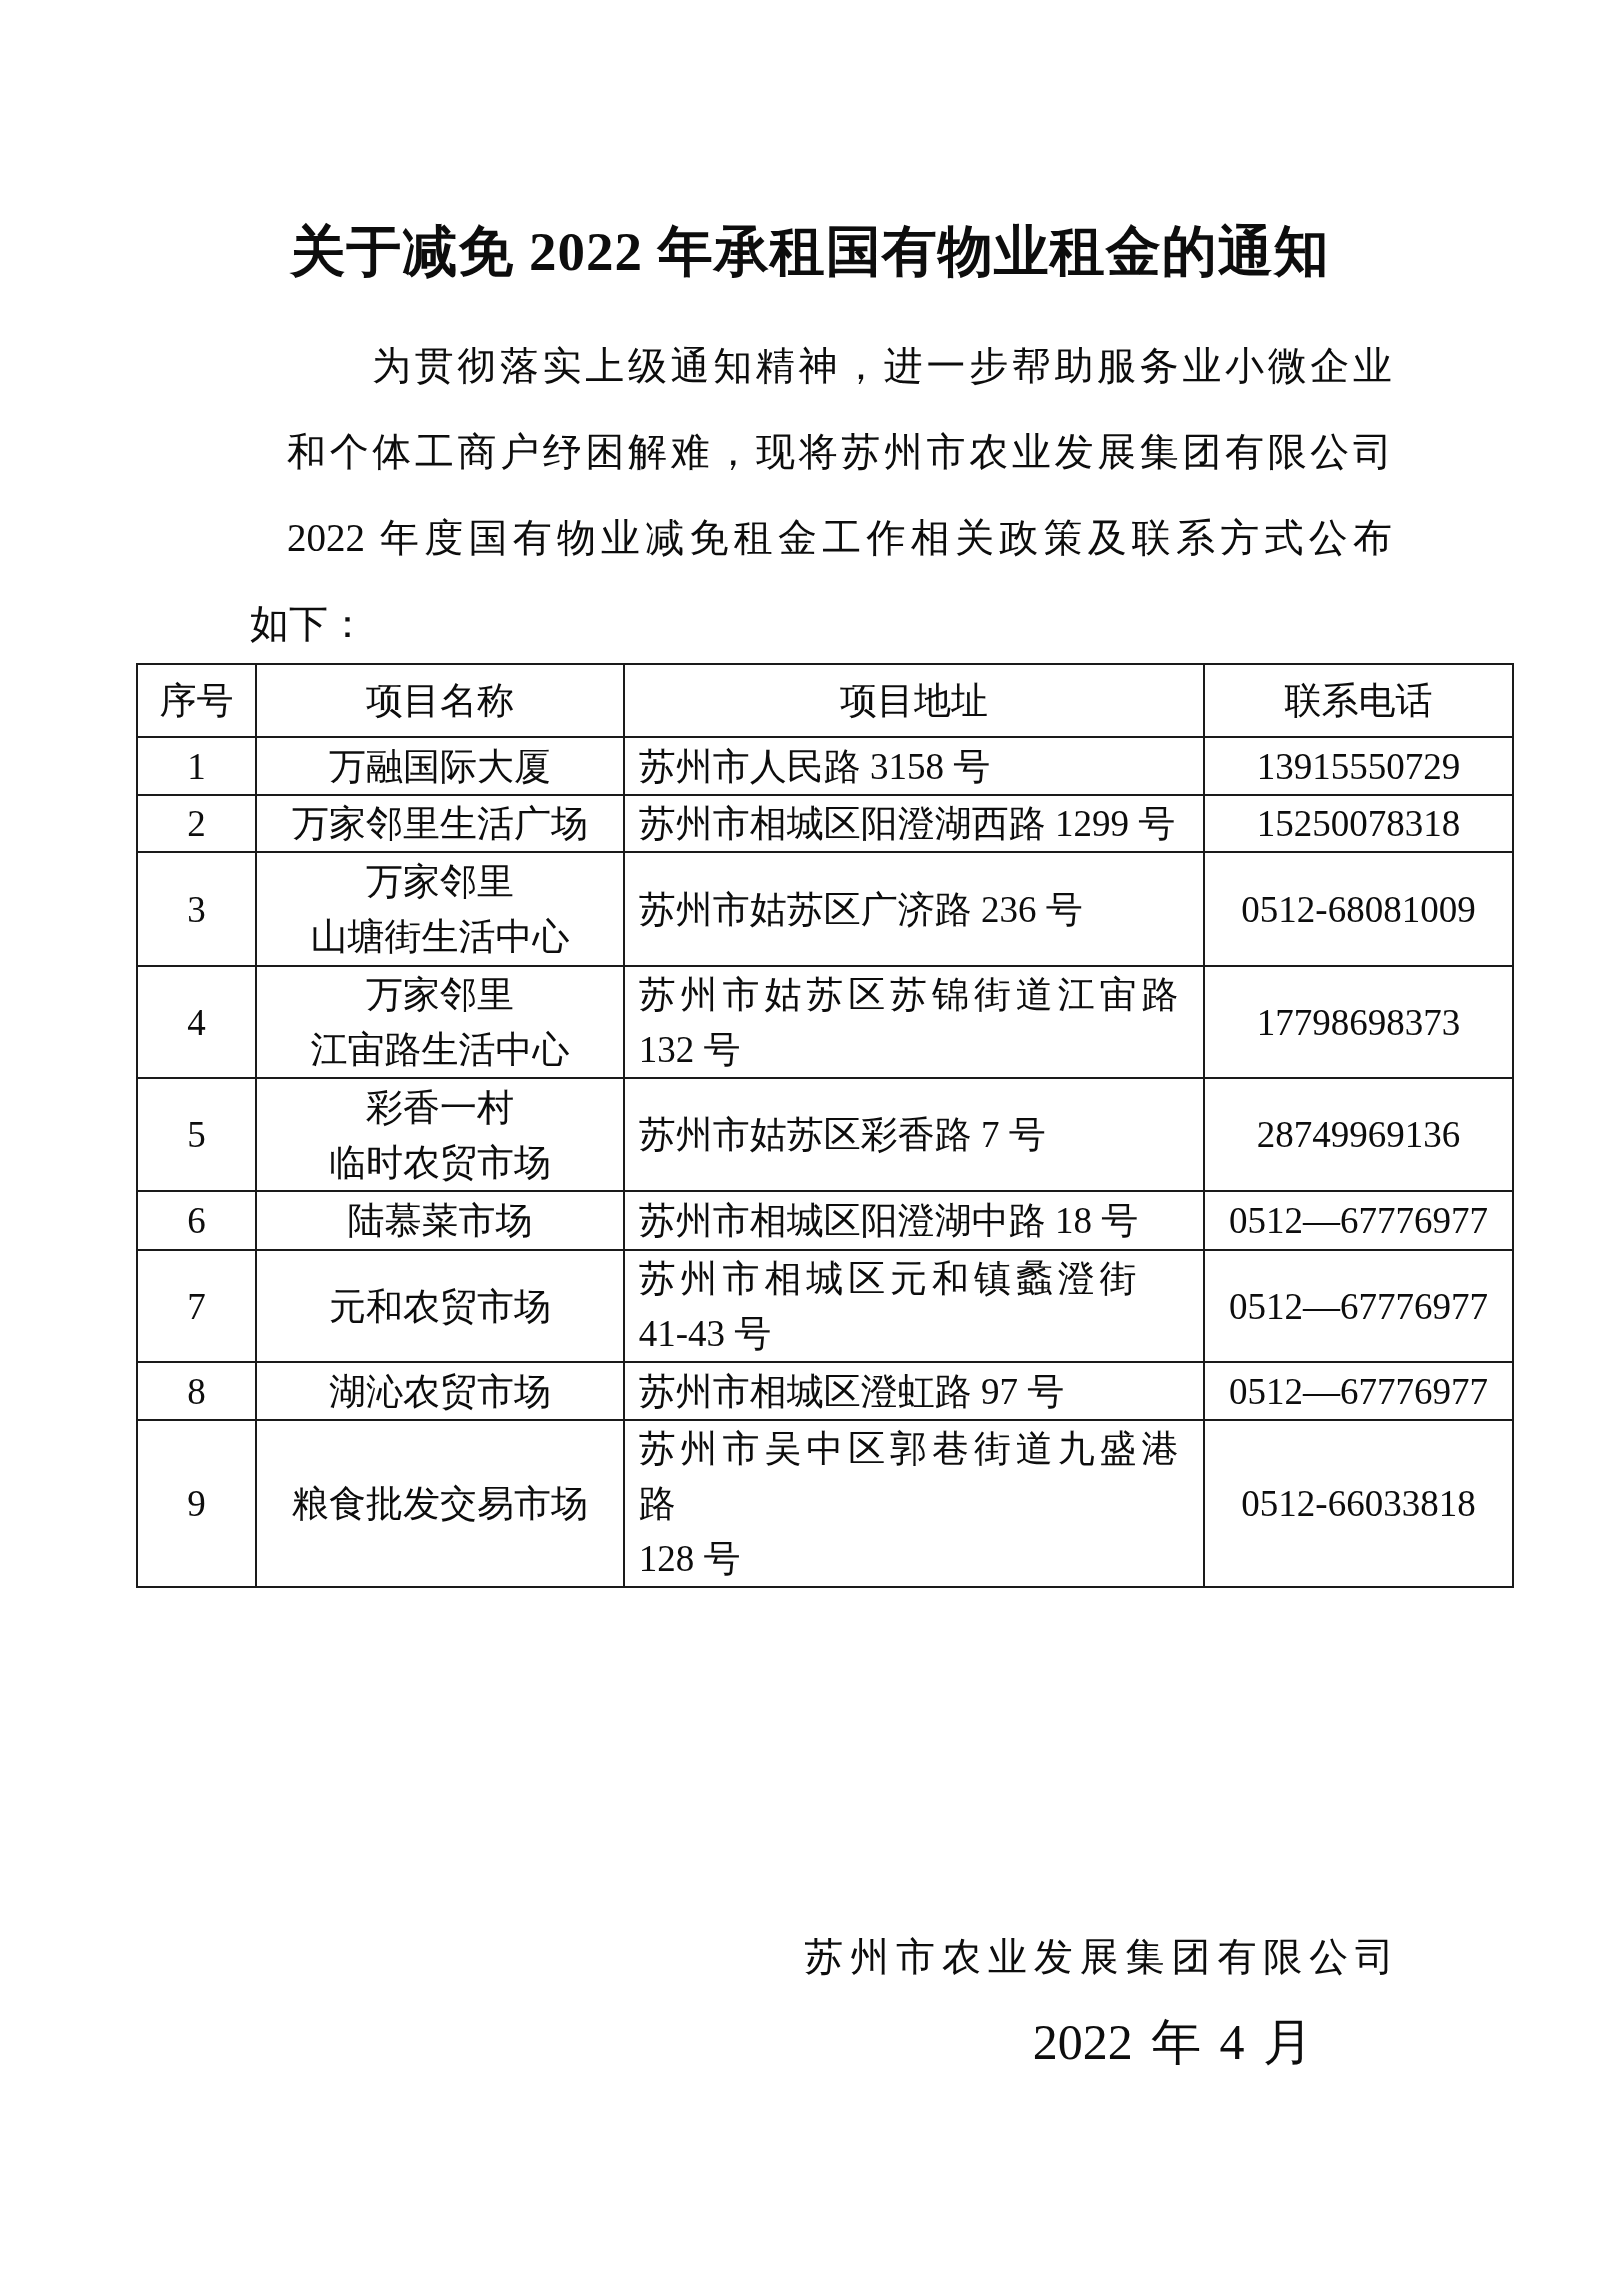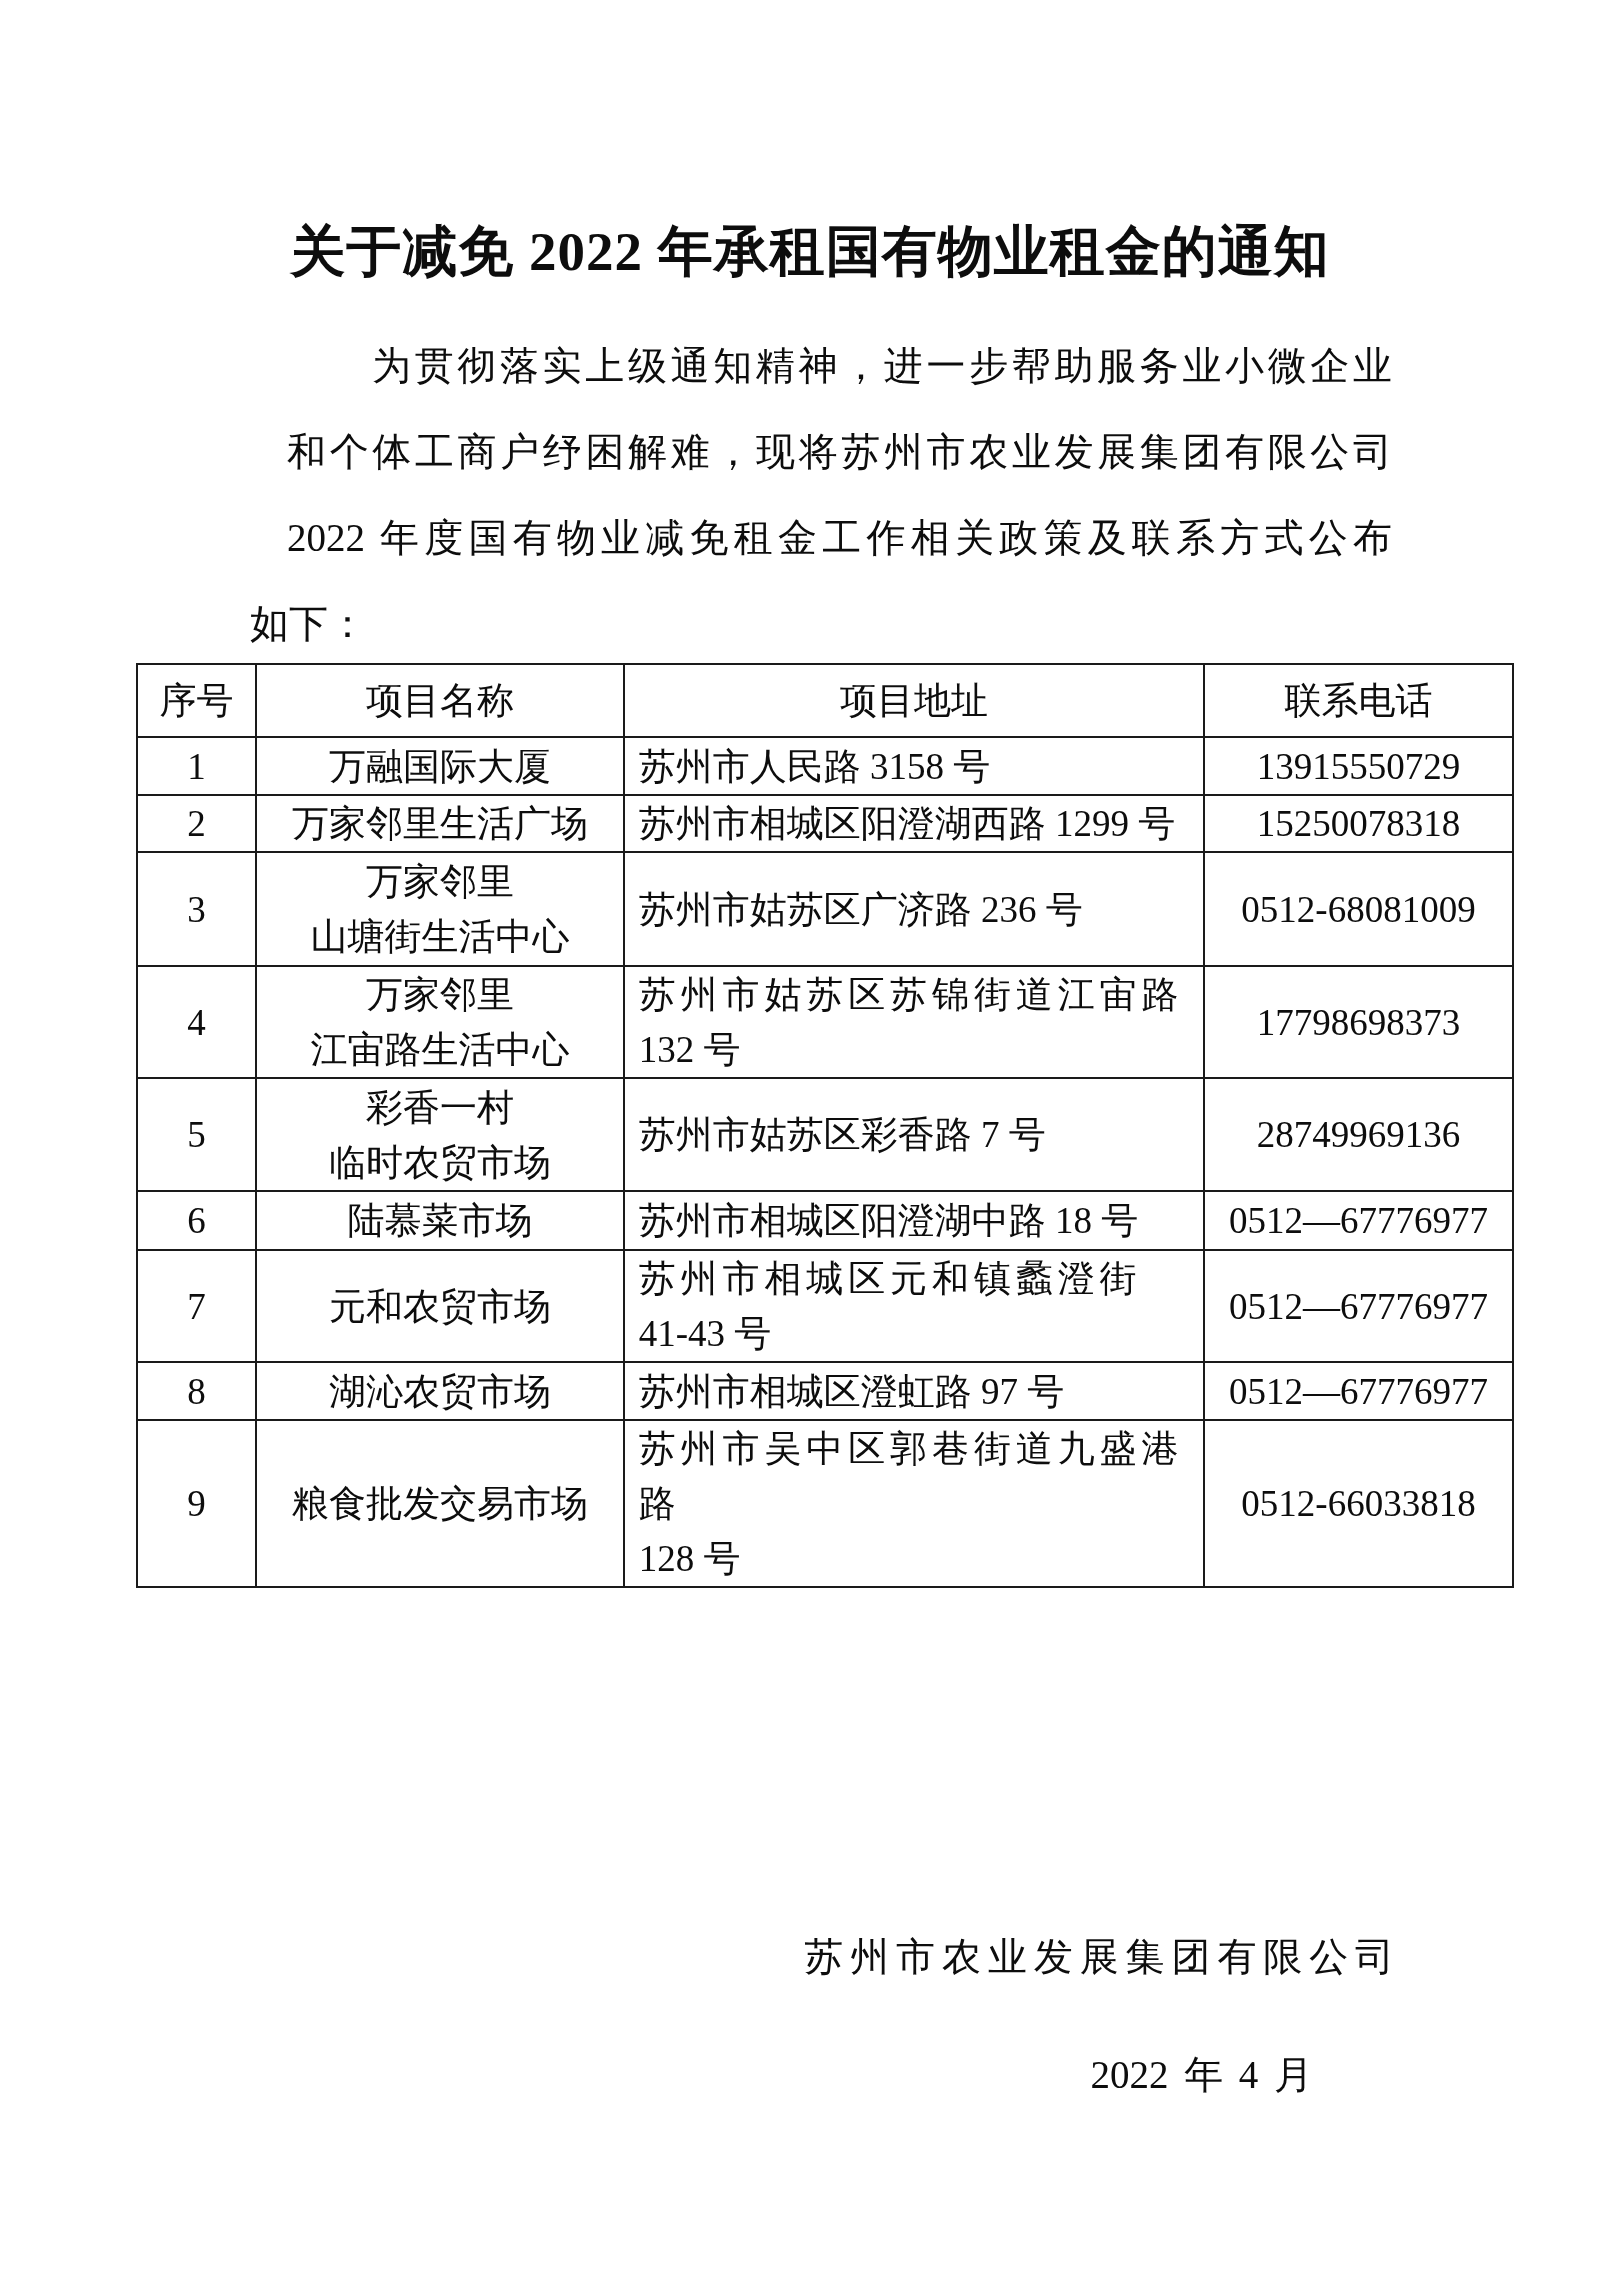--- a/index.html
+++ b/index.html
@@ -90,25 +90,24 @@
     right: 219px;
     font-size: 39px;
     line-height: 47px;
     letter-spacing: 6.9px;
     white-space: nowrap;
   }
   .docdate {
     position: absolute;
     top: 2019px;
     right: 307px;
-    font-size: 39px;
+    font-size: 50px;
     line-height: 47px;
     word-spacing: 5.9px;
     white-space: nowrap;
-    margin-top: 32px;
   }
 </style>
 </head>
 <body>
 
 <div class="page">
 
   <div class="title">关于减免 2022 年承租国有物业租金的通知</div>
 
   <div class="para intro">

